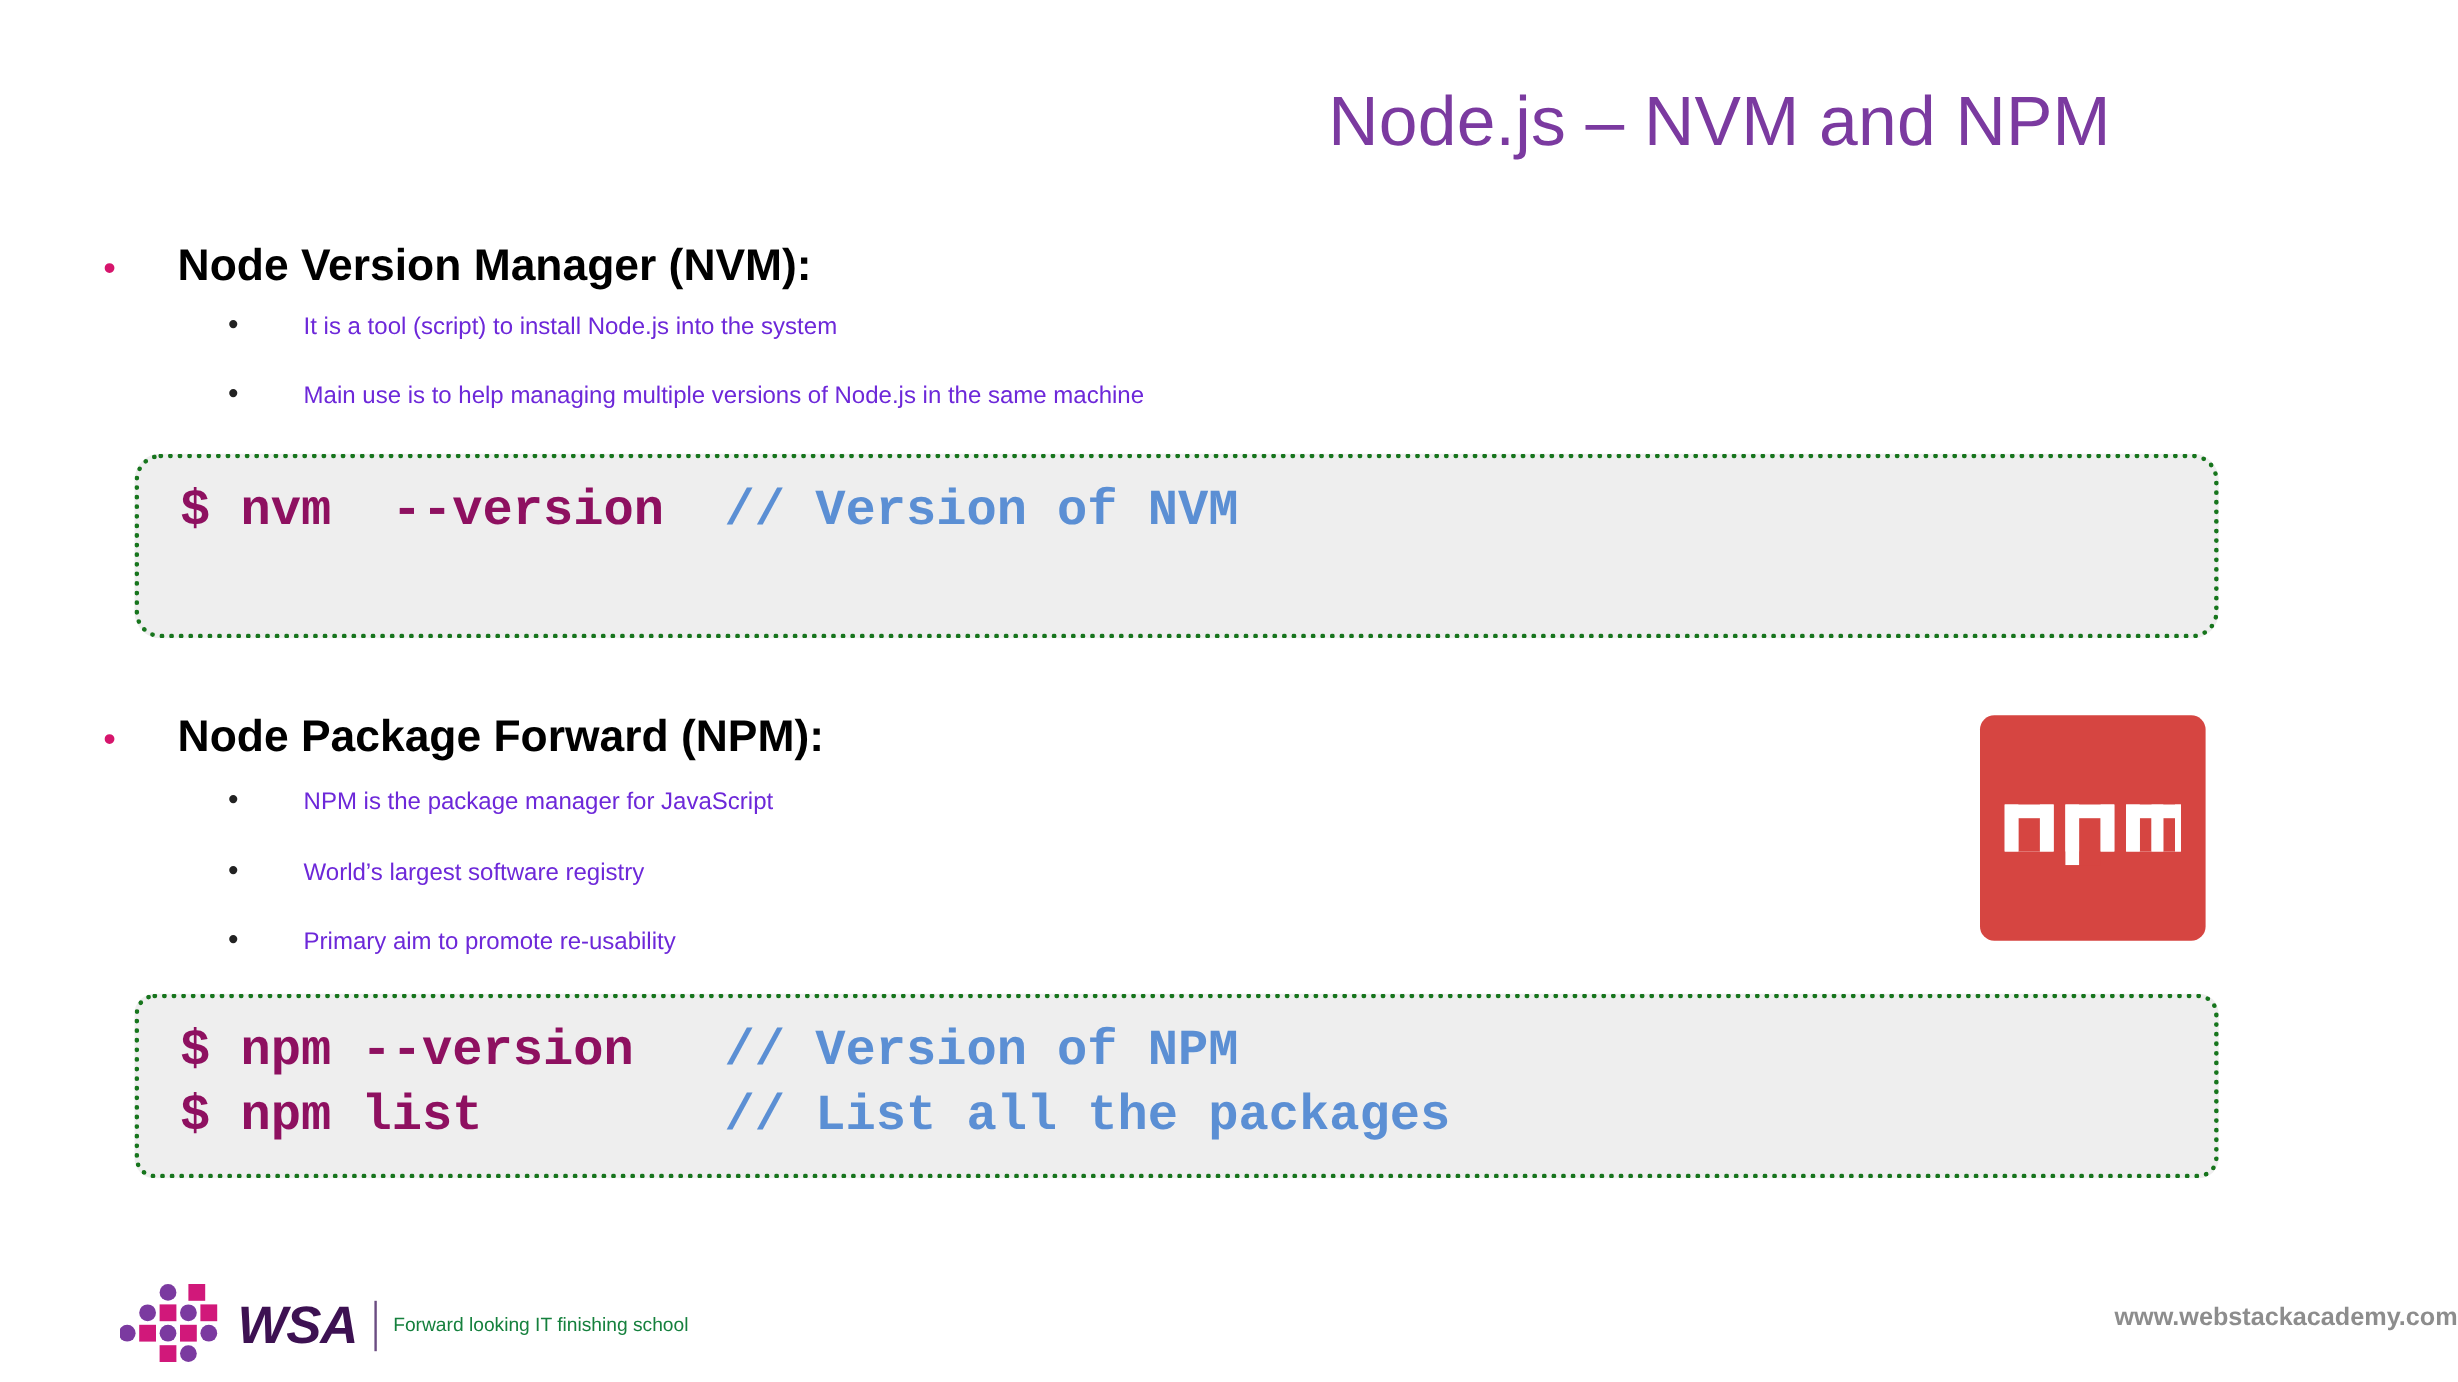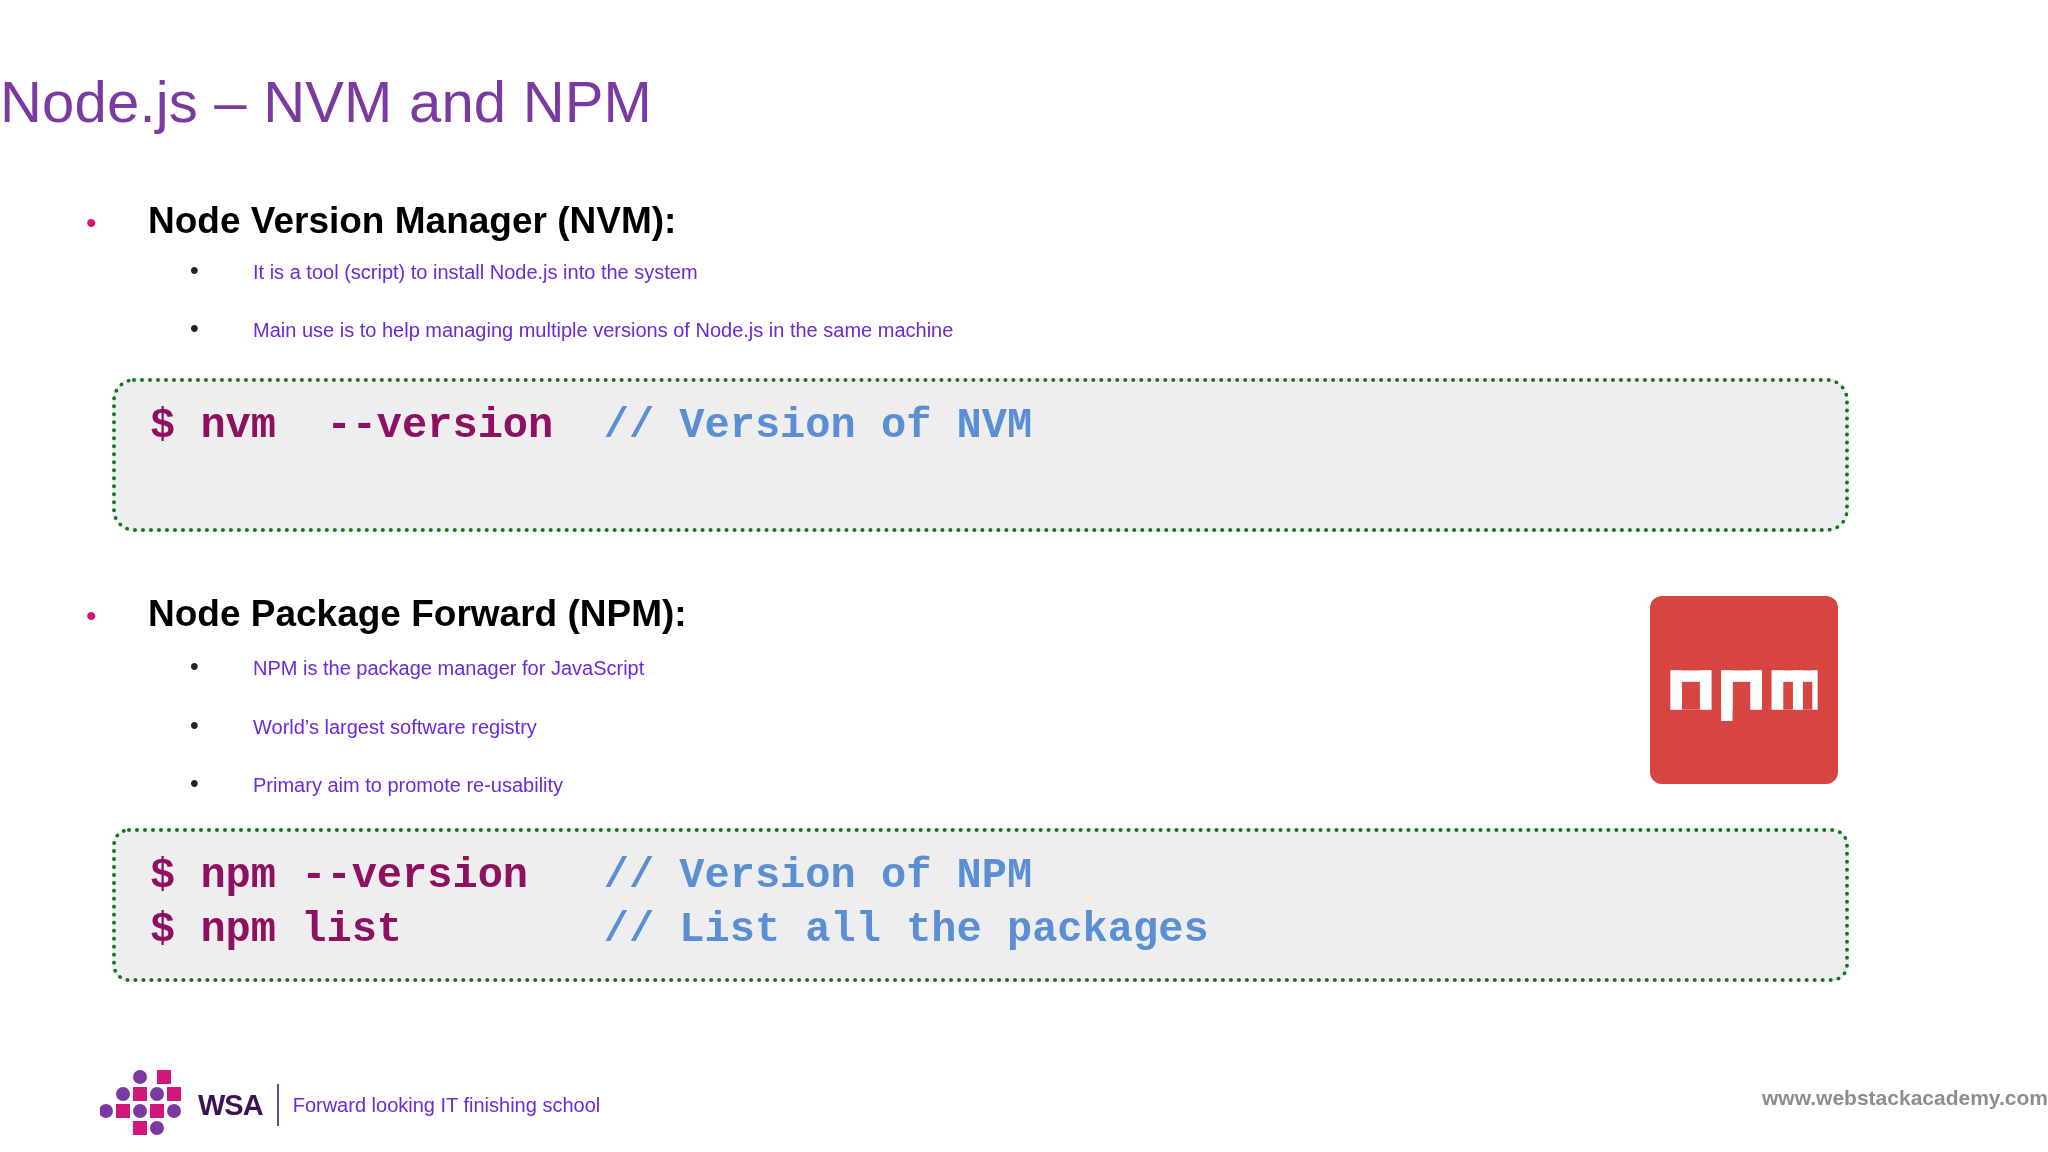--- a/index.html
+++ b/index.html
@@ -15,21 +15,21 @@
     font-family: "Liberation Sans", sans-serif;
     -webkit-font-smoothing: antialiased;
   }
 
   
   .slide-title {
     position: absolute;
     top: 68px;
     left: 0;
     width: 1759px;
-    text-align: left;
+    text-align: right;
     font-size: 58px;
     font-weight: 400;
     color: #7b3aa0;
     letter-spacing: 0.2px;
     white-space: nowrap;
   }
 
   
   .l1-row {
     position: absolute;
@@ -111,36 +111,37 @@
   
   .footer-logo {
     position: absolute;
     left: 100px;
     top: 1068px;
     display: flex;
     align-items: center;
   }
   .wsa-mark { display: block; }
   .wsa-word {
-    font-size: 29px;
+    font-size: 44px;
     font-weight: bold;
     color: #3d1152;
     letter-spacing: -1px;
     margin-left: 10px;
+    font-style: italic;
     font-family: "Liberation Sans", sans-serif;
   }
   .wsa-divider {
     width: 2px;
     height: 42px;
     background: #6b4c82;
     margin: 0 14px;
   }
   .wsa-tagline {
-    font-size: 20px;
-    color: #6d28d9;
+    font-size: 16px;
+    color: #15803d;
     white-space: nowrap;
   }
   .footer-url {
     position: absolute;
     left: 0;
     top: 1086px;
     width: 2048px;
     text-align: right;
     font-size: 21px;
     font-weight: bold;

